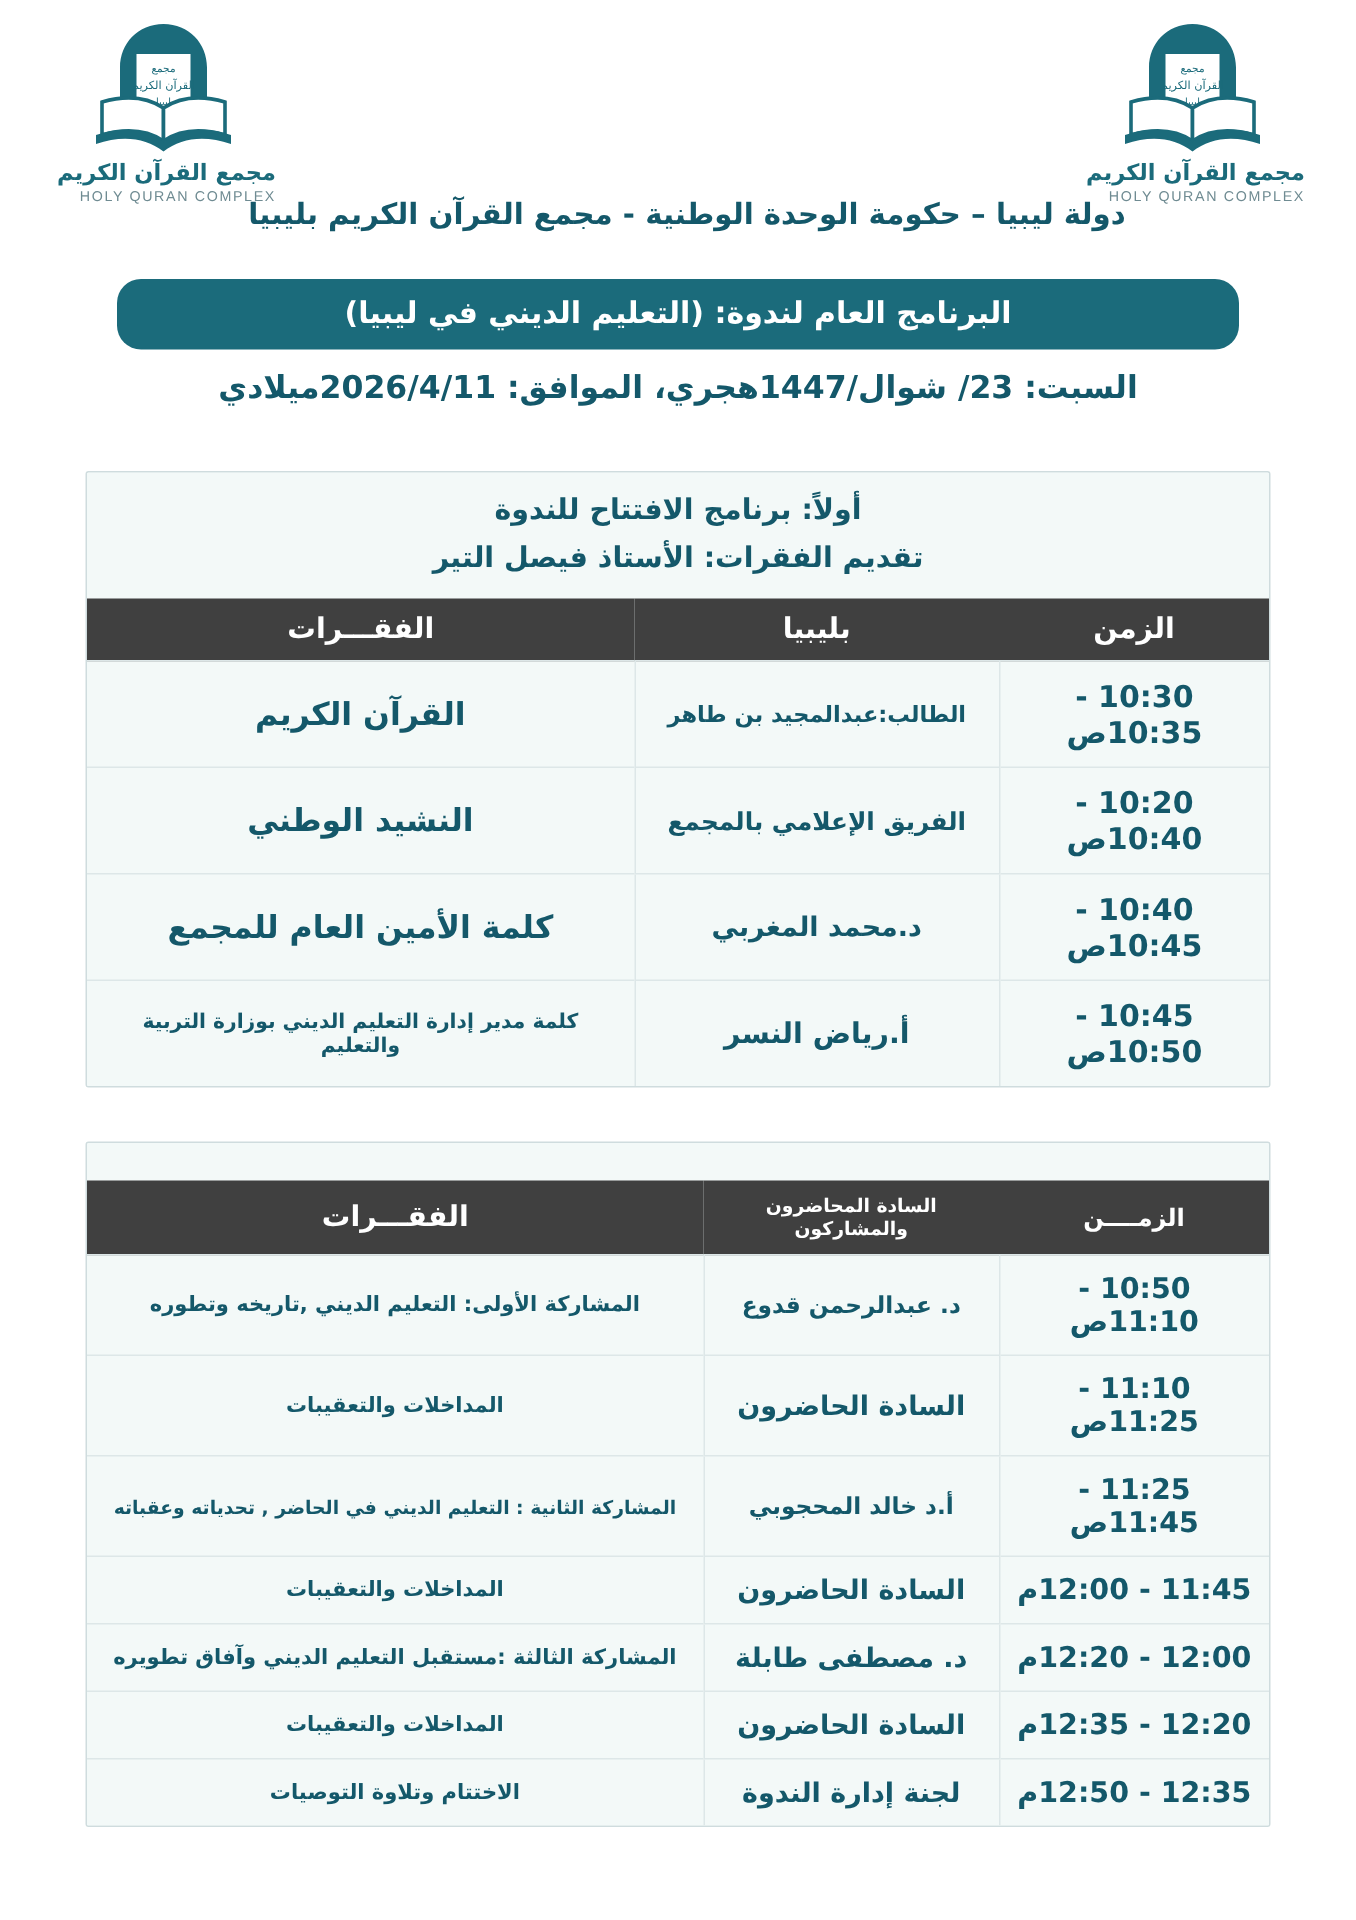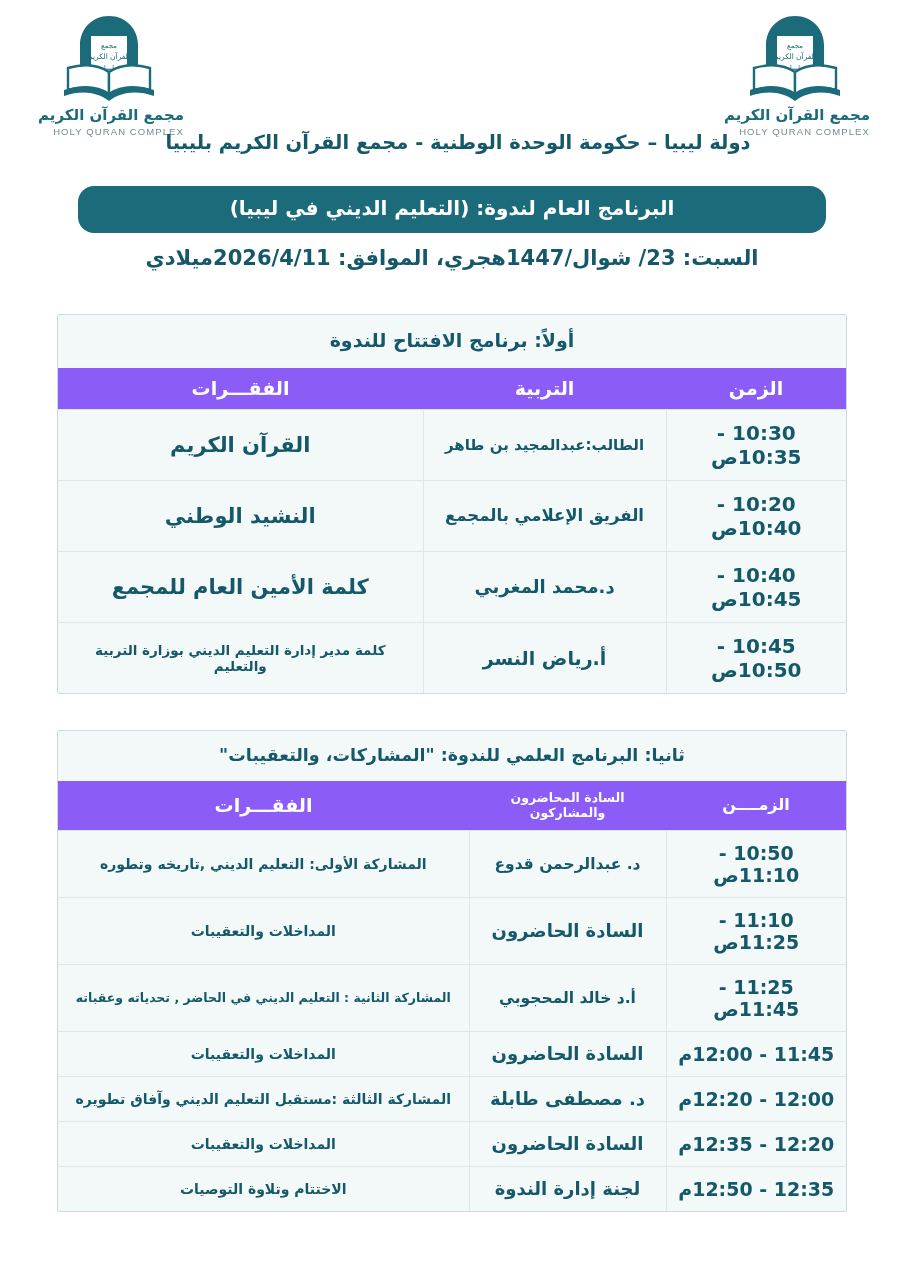--- a/index.html
+++ b/index.html
@@ -120,21 +120,21 @@
   }
   .card-2 .card-head .ln1 { font-size: 17.5px; }
   .card-2 .card-head .ln2 { font-size: 17.5px; }
 
   table.sched {
     width: 100%;
     border-collapse: collapse;
     table-layout: fixed;
   }
   table.sched thead th {
-    background: #8b5cf6;
+    background: #404040;
     color: #ffffff;
     font-weight: 700;
     padding: 9px 8px 10px 8px;
     text-align: center;
     vertical-align: middle;
   }
   .t1 thead th { font-size: 19px; }
   .t2 thead th.c-item { font-size: 19px; }
   .t2 thead th.c-person { font-size: 12.5px; }
   .t2 thead th.c-time { font-size: 16px; }
@@ -213,31 +213,32 @@
 
   <div class="org-line">دولة ليبيا – حكومة الوحدة الوطنية - مجمع القرآن الكريم بليبيا</div>
 </div>
 
 <div class="title-bar">البرنامج العام لندوة: (التعليم الديني في ليبيا)</div>
 <div class="date-line">السبت: 23/ شوال/1447هجري، الموافق: 2026/4/11ميلادي</div>
 
 <div class="card card-1">
   <div class="card-head">
     <div class="ln1">أولاً: برنامج الافتتاح للندوة</div>
+    <div class="ln2">تقديم الفقرات: الأستاذ فيصل التير</div>
   </div>
   <table class="sched t1">
     <colgroup>
       <col class="c-time">
         <col class="c-person">
         <col class="c-item">
     </colgroup>
     <thead>
       <tr>
         <th class="c-time">الزمن</th>
-        <th class="c-person">التربية</th>
+        <th class="c-person">بليبيا</th>
         <th class="c-item">الفقـــرات</th>
       </tr>
     </thead>
     <tbody>
       <tr class="r1">
         <td class="c-time">10:30 - 10:35ص</td>
         <td class="c-person">الطالب:عبدالمجيد بن طاهر</td>
         <td class="c-item">القرآن الكريم</td>
       </tr>
       <tr class="r2">
@@ -254,21 +255,20 @@
         <td class="c-time">10:45 - 10:50ص</td>
         <td class="c-person">أ.رياض النسر</td>
         <td class="c-item">كلمة مدير إدارة التعليم الديني بوزارة التربية والتعليم</td>
       </tr>
     </tbody>
   </table>
 </div>
 
 <div class="card card-2">
   <div class="card-head">
-    <div class="ln1">ثانيا: البرنامج العلمي للندوة: "المشاركات، والتعقيبات"</div>
   </div>
   <table class="sched t2">
     <colgroup>
       <col class="c-time">
         <col class="c-person">
         <col class="c-item">
     </colgroup>
     <thead>
       <tr>
         <th class="c-time">الزمــــن</th>

